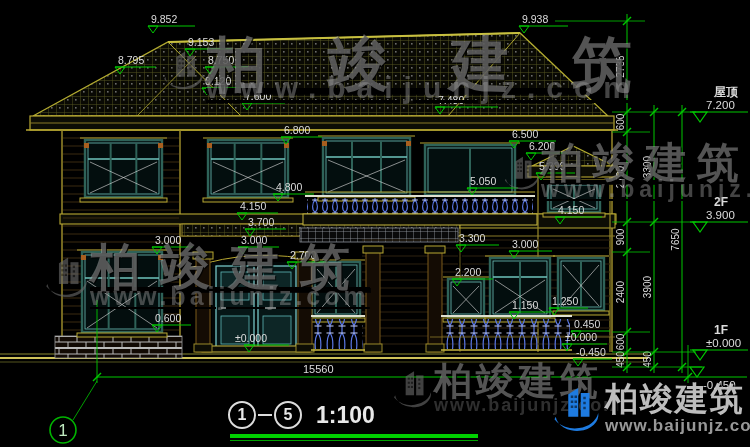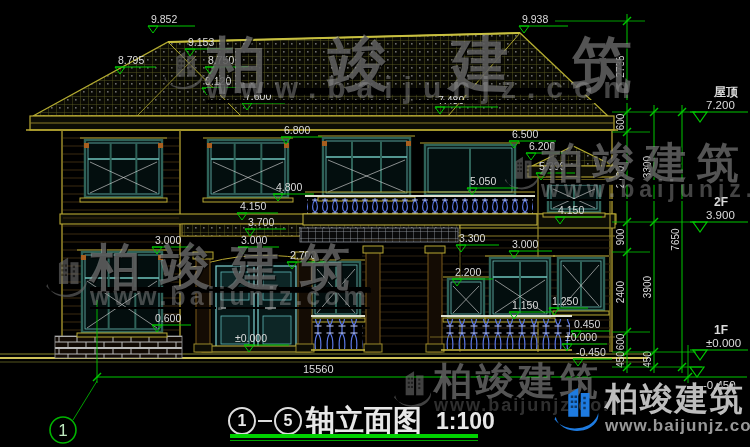--- a/index.html
+++ b/index.html
@@ -645,19 +645,18 @@
   <div class="wmtext" style="margin-left:3px;">
     <span class="chars">柏竣建筑</span>
     <span class="wmurl">www.baijunjz.com</span>
   </div>
 </div>
 
 <div id="titlebar">
   <span class="axcirc">1</span>
   <span class="dash"></span>
   <span class="axcirc">5</span>
-  <span class="tname">轴立面图</span>
   <span class="tscale">1:100</span>
 </div>
 <div id="title-underline"></div>
 <div id="title-underline2"></div>
 
 </div>
 
 </body></html>

